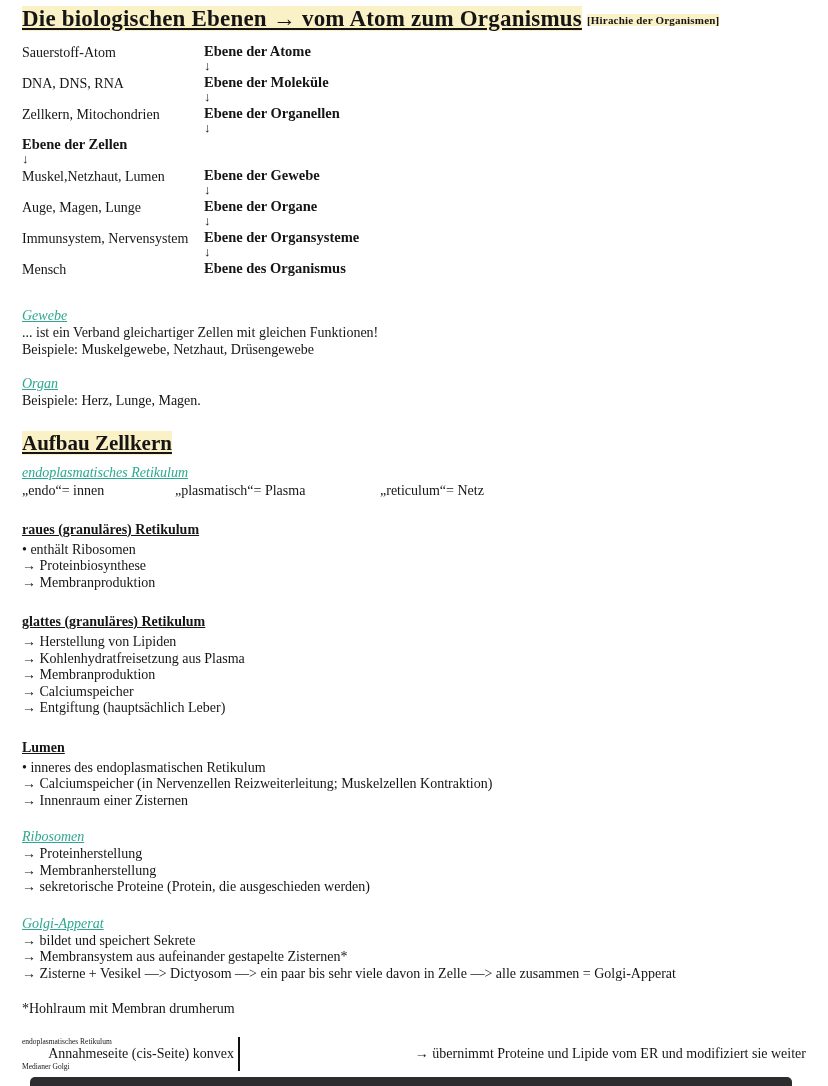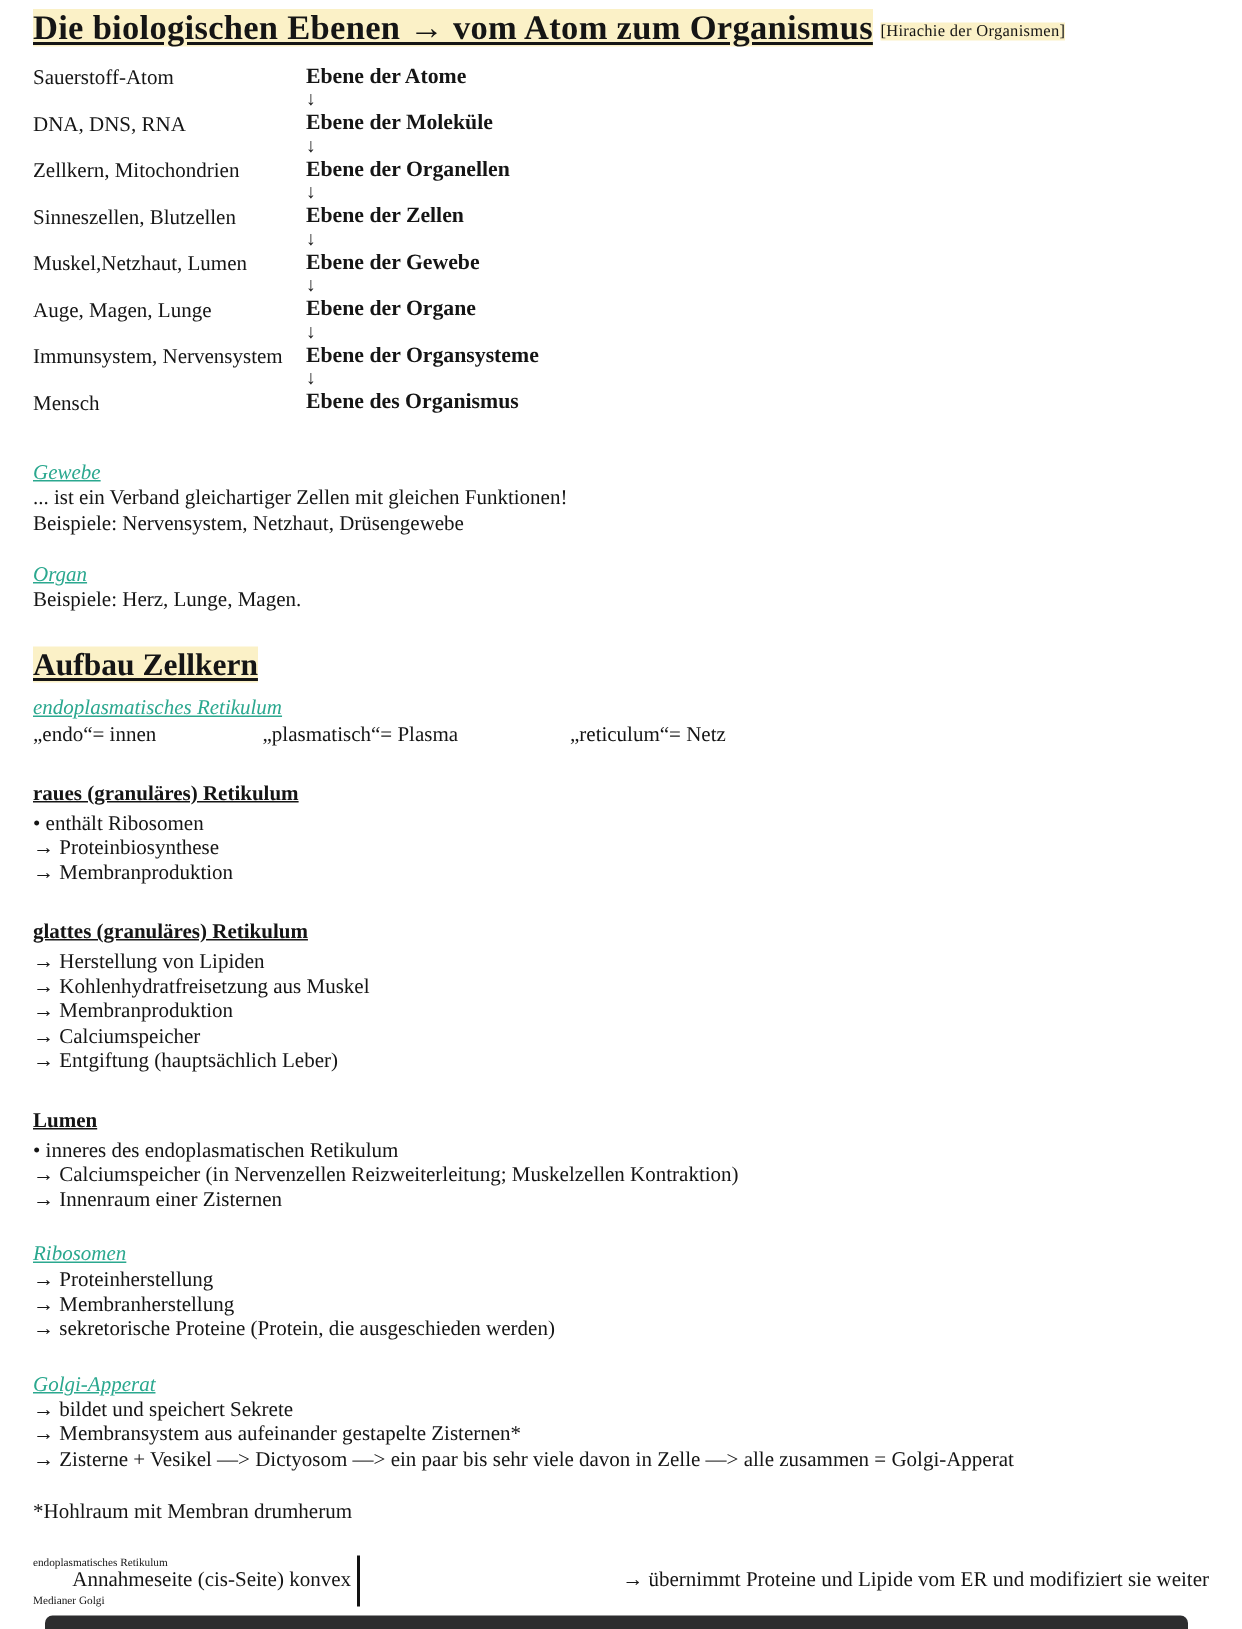--- a/index.html
+++ b/index.html
@@ -15,21 +15,21 @@
     box-sizing:border-box;
     padding:6px 22px 0 22px;
     background:#ffffff;
     color:var(--text,#151515);
     font-family:"Liberation Serif", serif;
     overflow:hidden;
   }
   .hl{background:var(--highlight,#fbf1c7);}
   h1.title{font-size:23px;font-weight:bold;margin:0 0 10px 0;letter-spacing:0.2px;white-space:nowrap;}
   .title-main{text-decoration:underline;}
-  .title-note{font-size:11px;font-weight:normal;margin-left:5px;vertical-align:2px;}
+  .title-note{font-size:11px;font-weight:bold;margin-left:5px;vertical-align:2px;}
 
   .hierarchy{margin:6px 0 0 0;}
   .hrow{display:grid;grid-template-columns:182px 300px;min-height:31px;}
   .example{font-size:14px;line-height:17px;padding-top:2px;}
   .level{text-align:left;}
   .level-label{font-size:14.5px;font-weight:bold;line-height:17px;padding-top:1px;}
   .arrow{font-size:13px;line-height:12px;}
 
   .section{margin-top:17px;}
   .teal-heading{
@@ -101,21 +101,20 @@
 
     <div class="hrow">
       <div class="example">Zellkern, Mitochondrien</div>
       <div class="level">
         <div class="level-label">Ebene der Organellen</div>
         <div class="arrow">↓</div>
       </div>
     </div>
 
     <div class="hrow">
-      <div class="example">Sinneszellen, Blutzellen</div>
       <div class="level">
         <div class="level-label">Ebene der Zellen</div>
         <div class="arrow">↓</div>
       </div>
     </div>
 
     <div class="hrow">
       <div class="example">Muskel,Netzhaut, Lumen</div>
       <div class="level">
         <div class="level-label">Ebene der Gewebe</div>
@@ -144,21 +143,21 @@
       <div class="level">
         <div class="level-label">Ebene des Organismus</div>
       </div>
     </div>
 
   </div>
 
   <div class="section">
     <div class="teal-heading">Gewebe</div>
     <div class="body-line">... ist ein Verband gleichartiger Zellen mit gleichen Funktionen!</div>
-    <div class="body-line">Beispiele: Nervensystem, Netzhaut, Drüsengewebe</div>
+    <div class="body-line">Beispiele: Muskelgewebe, Netzhaut, Drüsengewebe</div>
   </div>
 
   <div class="section">
     <div class="teal-heading">Organ</div>
     <div class="body-line">Beispiele: Herz, Lunge, Magen.</div>
   </div>
 
   <h2><span class="hl">Aufbau Zellkern</span></h2>
 
   <div>
@@ -171,21 +170,21 @@
   <div class="sub-section">
     <div class="sub-heading">raues (granuläres) Retikulum</div>
     <div class="body-line">• enthält Ribosomen</div>
     <div class="body-line">→ Proteinbiosynthese</div>
     <div class="body-line">→ Membranproduktion</div>
   </div>
 
   <div class="sub-section">
     <div class="sub-heading">glattes (granuläres) Retikulum</div>
     <div class="body-line">→ Herstellung von Lipiden</div>
-    <div class="body-line">→ Kohlenhydratfreisetzung aus Muskel</div>
+    <div class="body-line">→ Kohlenhydratfreisetzung aus Plasma</div>
     <div class="body-line">→ Membranproduktion</div>
     <div class="body-line">→ Calciumspeicher</div>
     <div class="body-line">→ Entgiftung (hauptsächlich Leber)</div>
   </div>
 
   <div class="sub-section">
     <div class="sub-heading">Lumen</div>
     <div class="body-line">• inneres des endoplasmatischen Retikulum</div>
     <div class="body-line">→ Calciumspeicher (in Nervenzellen Reizweiterleitung; Muskelzellen Kontraktion)</div>
     <div class="body-line">→ Innenraum einer Zisternen</div>

